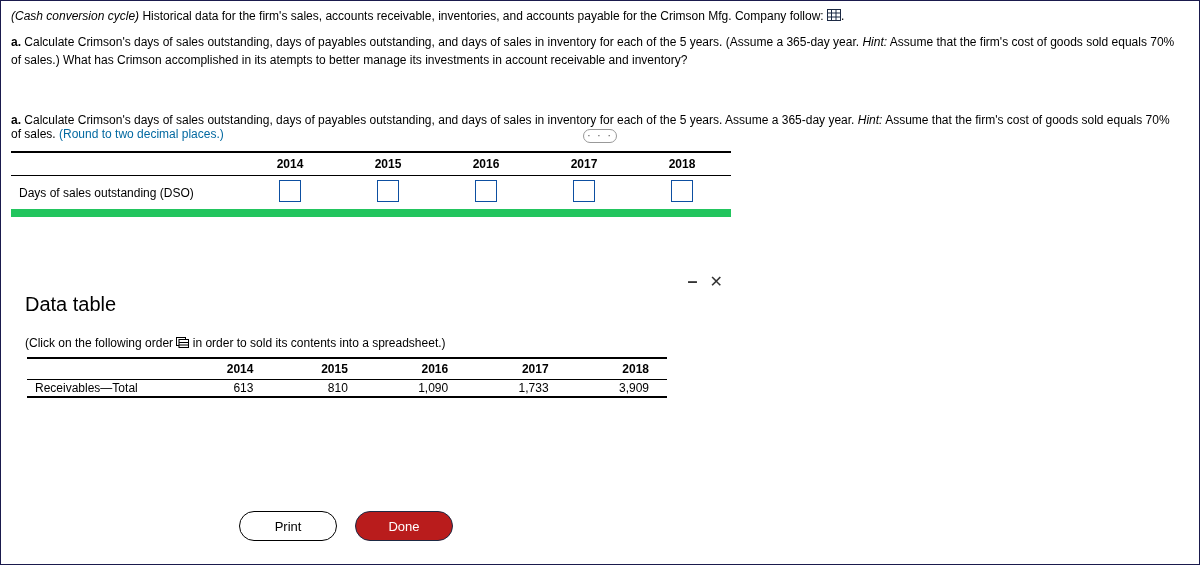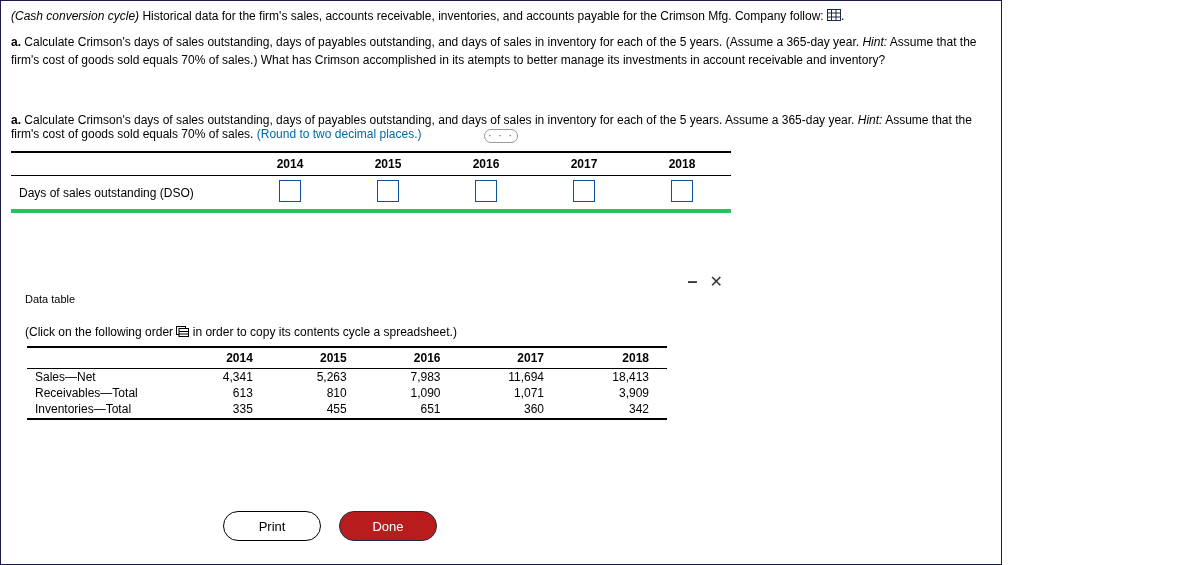--- a/index.html
+++ b/index.html
@@ -4,21 +4,21 @@
 <style>
   * { box-sizing: border-box; }
   html, body {
     margin: 0; padding: 0;
     font-family: Arial, Helvetica, sans-serif;
     font-size: 12px;
     color: #000;
     background: #fff;
   }
   .page {
-    width: 1002px;
+    width: 1200px;
     height: 565px;
     position: relative;
     border: 1px solid #1a1a4d;
     padding: 6px 17px 10px 10px;
     overflow: hidden;
   }
   .intro-line { margin: 2px 0; }
   .italic { font-style: italic; }
   .icon-inline {
     display: inline-block;
@@ -51,21 +51,21 @@
     border-collapse: collapse;
     width: 720px;
   }
   .dso-table td, .dso-table th {
     padding: 4px 8px;
     text-align: center;
     font-weight: normal;
   }
   .dso-table .rowlabel { text-align: left; width: 230px; }
   .dso-head-row { border-top: 2px solid #000; border-bottom: 1px solid #000; }
-  .dso-body-row { border-bottom: 4px solid #22c55e; }
+  .dso-body-row { border-bottom: 8px solid #22c55e; }
   .dso-head-row th { font-weight: bold; }
   .input-box {
     width: 22px; height: 22px;
     border: 1.5px solid #0d4fa1;
     display: inline-block;
     background: #fff;
   }
 
   
   .modal {
@@ -82,21 +82,21 @@
     top: 2px;
     right: 8px;
     display: flex;
     align-items: center;
     gap: 12px;
     font-size: 16px;
     color: #333;
   }
   .modal-minus { font-weight: bold; font-size: 18px; }
   .modal h2 {
-    font-size: 11px;
+    font-size: 20px;
     font-weight: normal;
     margin: 18px 0 20px 4px;
   }
   .copy-hint { margin: 0 0 6px 4px; }
   .copy-icon { display:inline-block; vertical-align: middle; }
 
   
   .data-wrap {
     margin: 6px 6px 0 6px;
     border-top: 2px solid #000;
@@ -118,21 +118,21 @@
   .data-table th.rowlab { text-align: left; width: 150px; }
   .data-table td {
     text-align: right;
     padding: 0 18px 0 8px;
   }
   .data-table td.rowlab { text-align: left; }
 
   .modal-buttons {
     position: absolute;
     bottom: 18px;
-    left: 212px;
+    left: 228px;
     display: flex;
     gap: 18px;
   }
   .btn {
     width: 98px;
     height: 30px;
     border-radius: 16px;
     border: 1.5px solid #000;
     display: flex;
     align-items: center;
@@ -210,57 +210,41 @@
       <span class="modal-minus">–</span>
       <span>✕</span>
     </div>
     <h2>Data table</h2>
     <div class="copy-hint">
       <span>(Click on the following order </span><span class="copy-icon"><svg width="13" height="11" viewBox="0 0 13 11">
             <rect x="0.5" y="0.5" width="9" height="8" fill="none" stroke="#000"></rect>
             <rect x="3" y="2.5" width="9.5" height="8" fill="#fff" stroke="#000"></rect>
             <line x1="3" y1="5.5" x2="12.5" y2="5.5" stroke="#000"></line>
             <line x1="3" y1="8" x2="12.5" y2="8" stroke="#000"></line>
-          </svg></span><span> in order to copy its contents cycle a spreadsheet.)</span>
+          </svg></span><span> in order to sold its contents into a spreadsheet.)</span>
     </div>
 
     <div class="data-wrap">
       <table class="data-table">
         <tbody>
             <tr>
           <th class="rowlab"></th>
           <th>2014</th>
           <th>2015</th>
           <th>2016</th>
           <th>2017</th>
           <th>2018</th>
         </tr>
         <tr>
-          <td class="rowlab">Sales—Net</td>
-          <td>4,341</td>
-          <td>5,263</td>
-          <td>7,983</td>
-          <td>11,694</td>
-          <td>18,413</td>
-        </tr>
-        <tr>
           <td class="rowlab">Receivables—Total</td>
           <td>613</td>
           <td>810</td>
           <td>1,090</td>
-          <td>1,071</td>
+          <td>1,733</td>
           <td>3,909</td>
-        </tr>
-        <tr>
-          <td class="rowlab">Inventories—Total</td>
-          <td>335</td>
-          <td>455</td>
-          <td>651</td>
-          <td>360</td>
-          <td>342</td>
         </tr>
       </tbody>
         </table>
     </div>
 
     <div class="modal-buttons">
       <div class="btn btn-print">Print</div>
       <div class="btn btn-done">Done</div>
     </div>
   </div>

